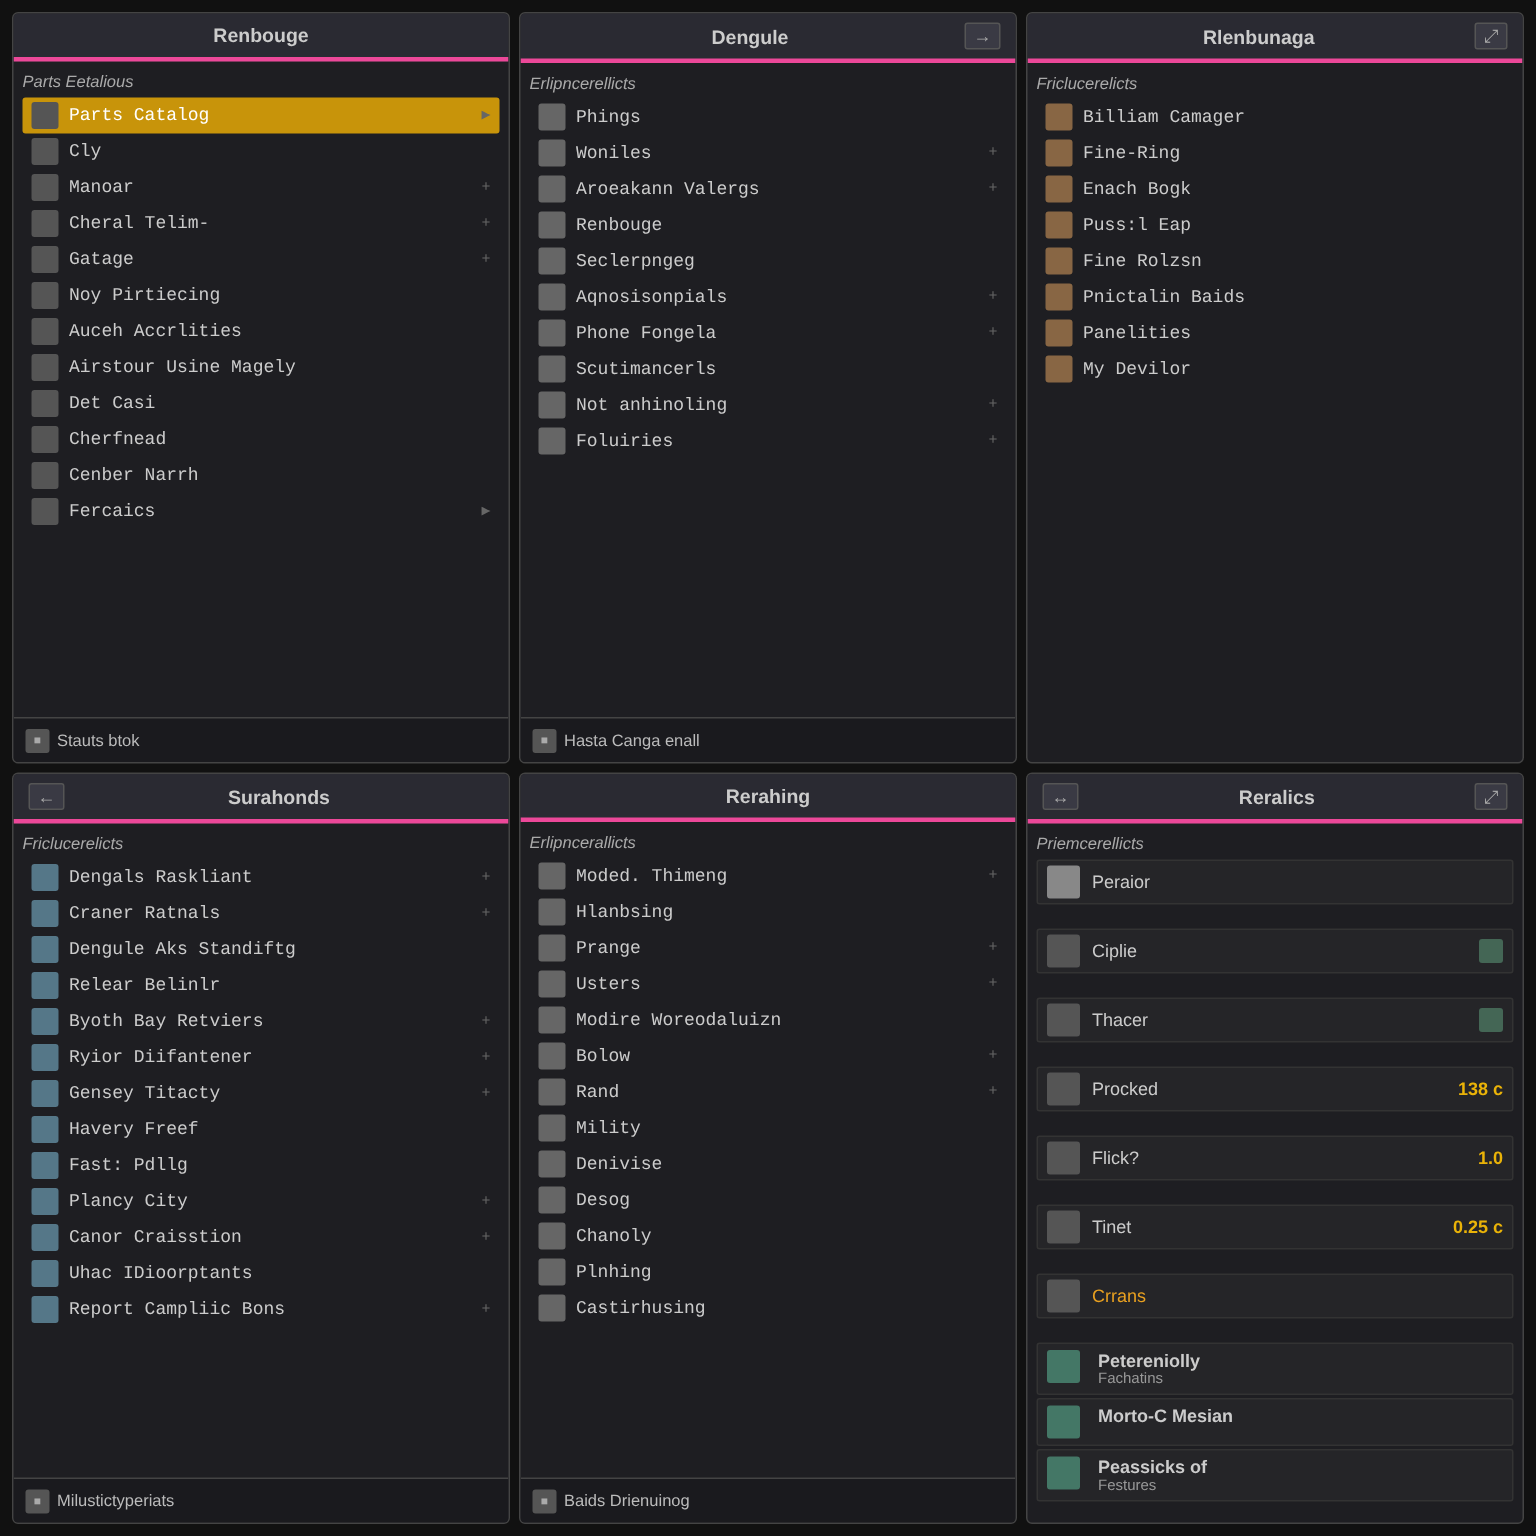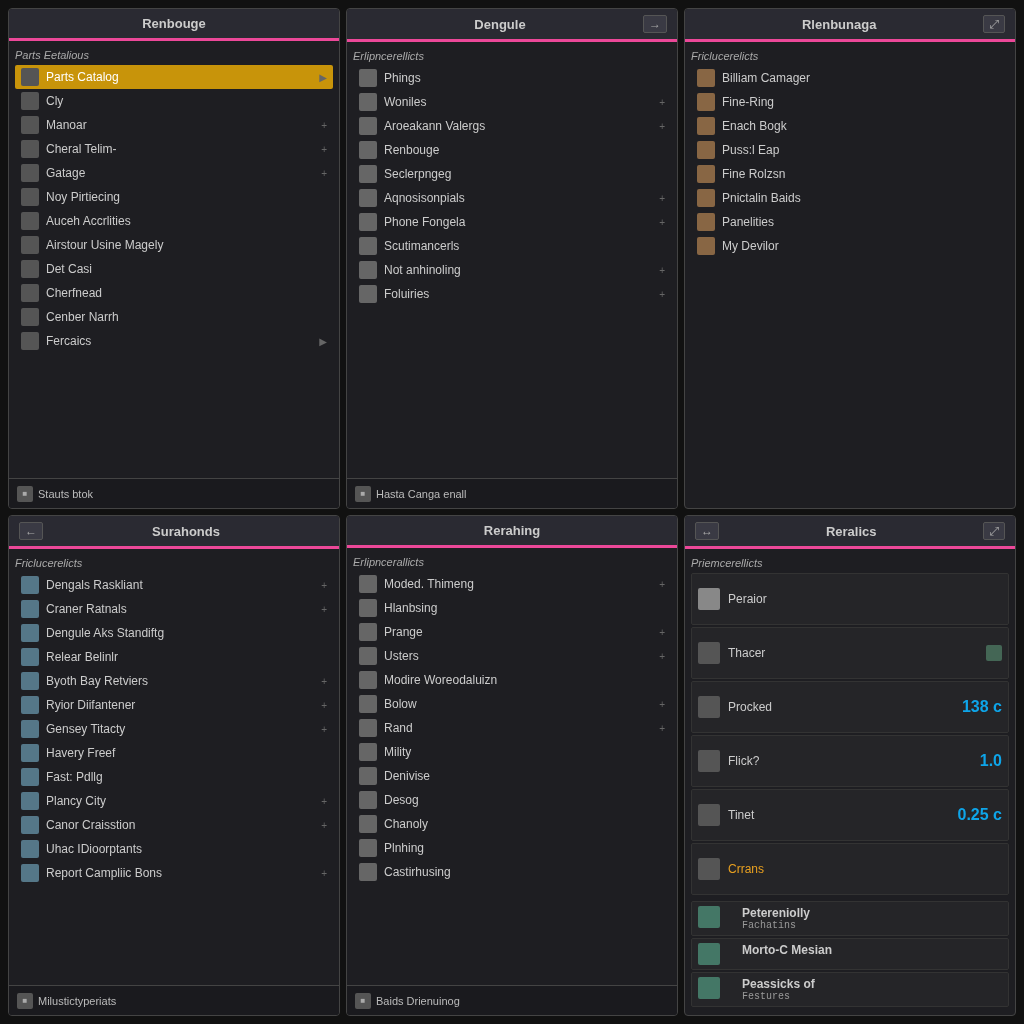--- a/index.html
+++ b/index.html
@@ -69,20 +69,21 @@
     }
     .list-item {
       display: flex;
       align-items: center;
       padding: 3px 6px;
       border-radius: 2px;
       cursor: pointer;
       font-size: 12px;
       color: #ccc;
       min-height: 22px;
+      font-family: Liberation Mono, monospace;
     }
     .list-item.highlighted {
       background: #c8940a;
       color: #fff;
     }
     .list-item .icon-placeholder {
       width: 18px;
       height: 18px;
       margin-right: 7px;
       background: #555;
@@ -125,72 +126,71 @@
       display: flex;
       align-items: center;
       justify-content: center;
       font-size: 8px;
       color: #aaa;
     }
     
     .relic-item {
       display: flex;
       align-items: center;
-      padding: 14px 6px;
+      padding: 3px 6px;
       border-radius: 2px;
       font-size: 12px;
       color: #ccc;
       min-height: 24px;
       border: 1px solid #333;
-      margin-bottom: 2px;
+      margin-bottom: 16px;
       background: #252528;
     }
     .relic-item .icon-placeholder {
       width: 22px;
       height: 22px;
       margin-right: 8px;
       background: #555;
       border-radius: 2px;
       flex-shrink: 0;
     }
     .relic-item .item-label {
       flex: 1;
     }
     .relic-item .item-value {
-      color: #0ea5e9;
-      font-size: 16px;
+      color: #eab308;
+      font-size: 12px;
       font-weight: bold;
     }
     .relic-group-item {
       display: flex;
       align-items: flex-start;
       padding: 4px 6px;
       border-radius: 2px;
       font-size: 11px;
       color: #ccc;
       border: 1px solid #333;
       margin-bottom: 2px;
       background: #252528;
-      gap: 22px;
+      gap: 12px;
     }
     .relic-group-item .icon-placeholder {
       width: 22px;
       height: 22px;
       background: #555;
       border-radius: 2px;
       flex-shrink: 0;
     }
     .relic-group-item .text-block .title {
       font-weight: bold;
       font-size: 12px;
     }
     .relic-group-item .text-block .subtitle {
       font-size: 10px;
       color: #999;
-      font-family: Liberation Mono, monospace;
     }
     ::-webkit-scrollbar { width: 5px; }
     ::-webkit-scrollbar-track { background: #1a1a1e; }
     ::-webkit-scrollbar-thumb { background: #444; border-radius: 2px; }
   </style>
 </head>
 <body>
 
 <div class="grid-container">
 
@@ -529,20 +529,25 @@
       <button class="panel-header-btn">↔</button>
       <span class="panel-header-title">Reralics</span>
       <button class="panel-header-btn">⤢</button>
     </div>
     <div class="panel-body">
       <div class="section-label">Priemcerellicts</div>
       <div id="bottom-right-relic-items">
           <div class="relic-item">
             <div class="icon-placeholder" style="background: rgb(136, 136, 136); width: 22px; height: 22px;"></div>
             <span class="item-label">Peraior</span>
+          </div>
+          <div class="relic-item">
+            <div class="icon-placeholder" style="background: rgb(85, 85, 85); width: 22px; height: 22px;"></div>
+            <span class="item-label">Ciplie</span>
+            <div class="icon-placeholder" style="background: rgb(68, 102, 85); width: 16px; height: 16px; margin-right: 0px;"></div>
           </div>
           <div class="relic-item">
             <div class="icon-placeholder" style="background: rgb(85, 85, 85); width: 22px; height: 22px;"></div>
             <span class="item-label">Thacer</span>
             <div class="icon-placeholder" style="background: rgb(68, 102, 85); width: 16px; height: 16px; margin-right: 0px;"></div>
           </div>
           <div class="relic-item">
             <div class="icon-placeholder" style="background: rgb(85, 85, 85); width: 22px; height: 22px;"></div>
             <span class="item-label">Procked</span>
             <span class="item-value">138 c</span>

